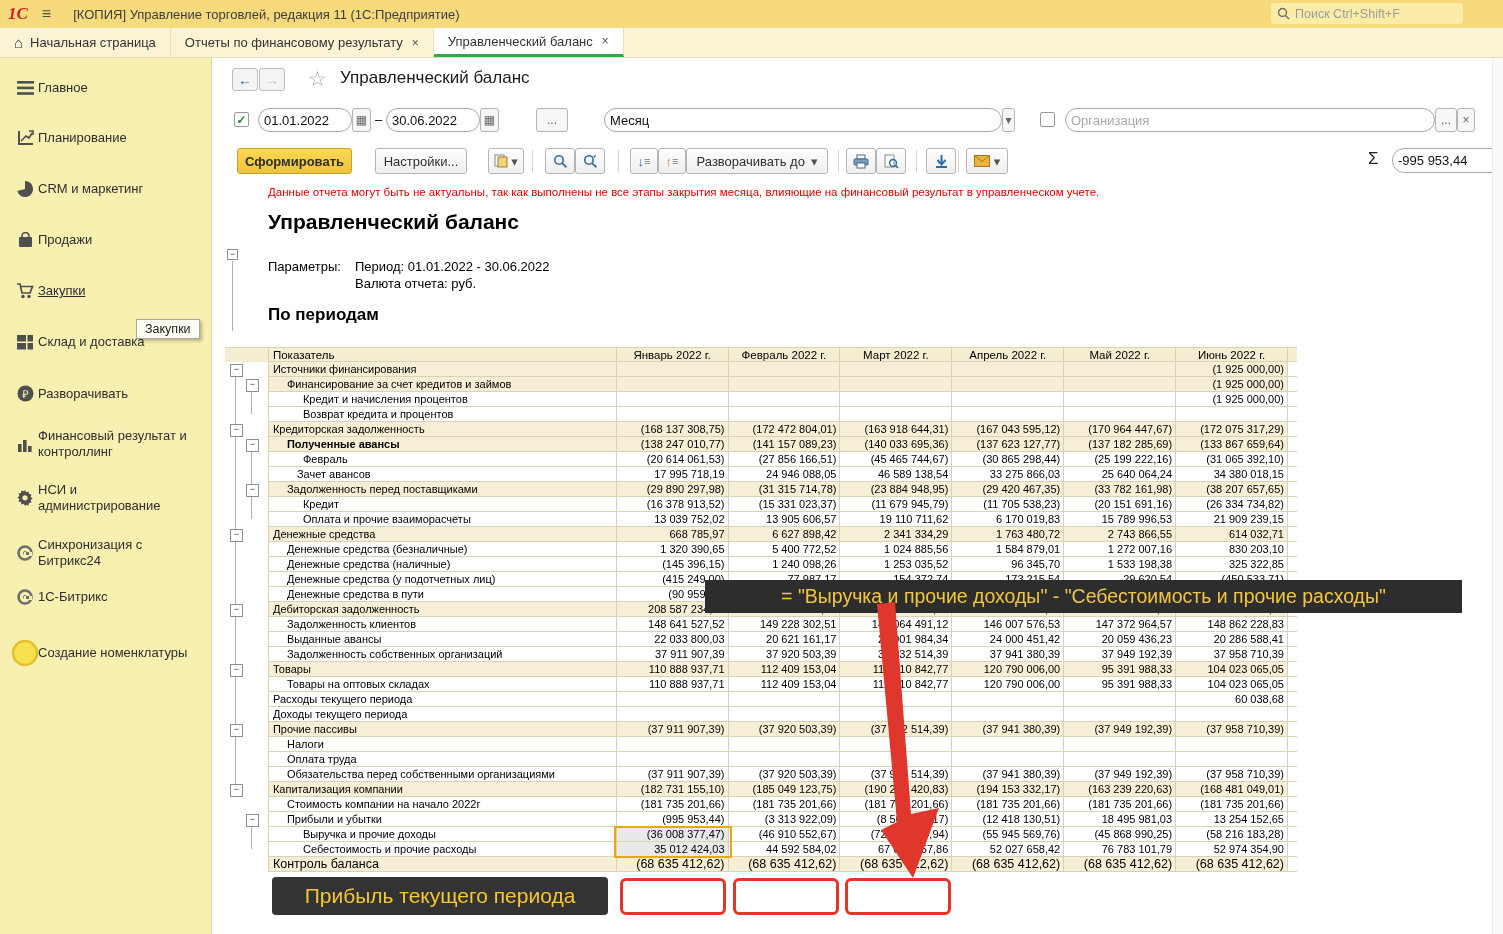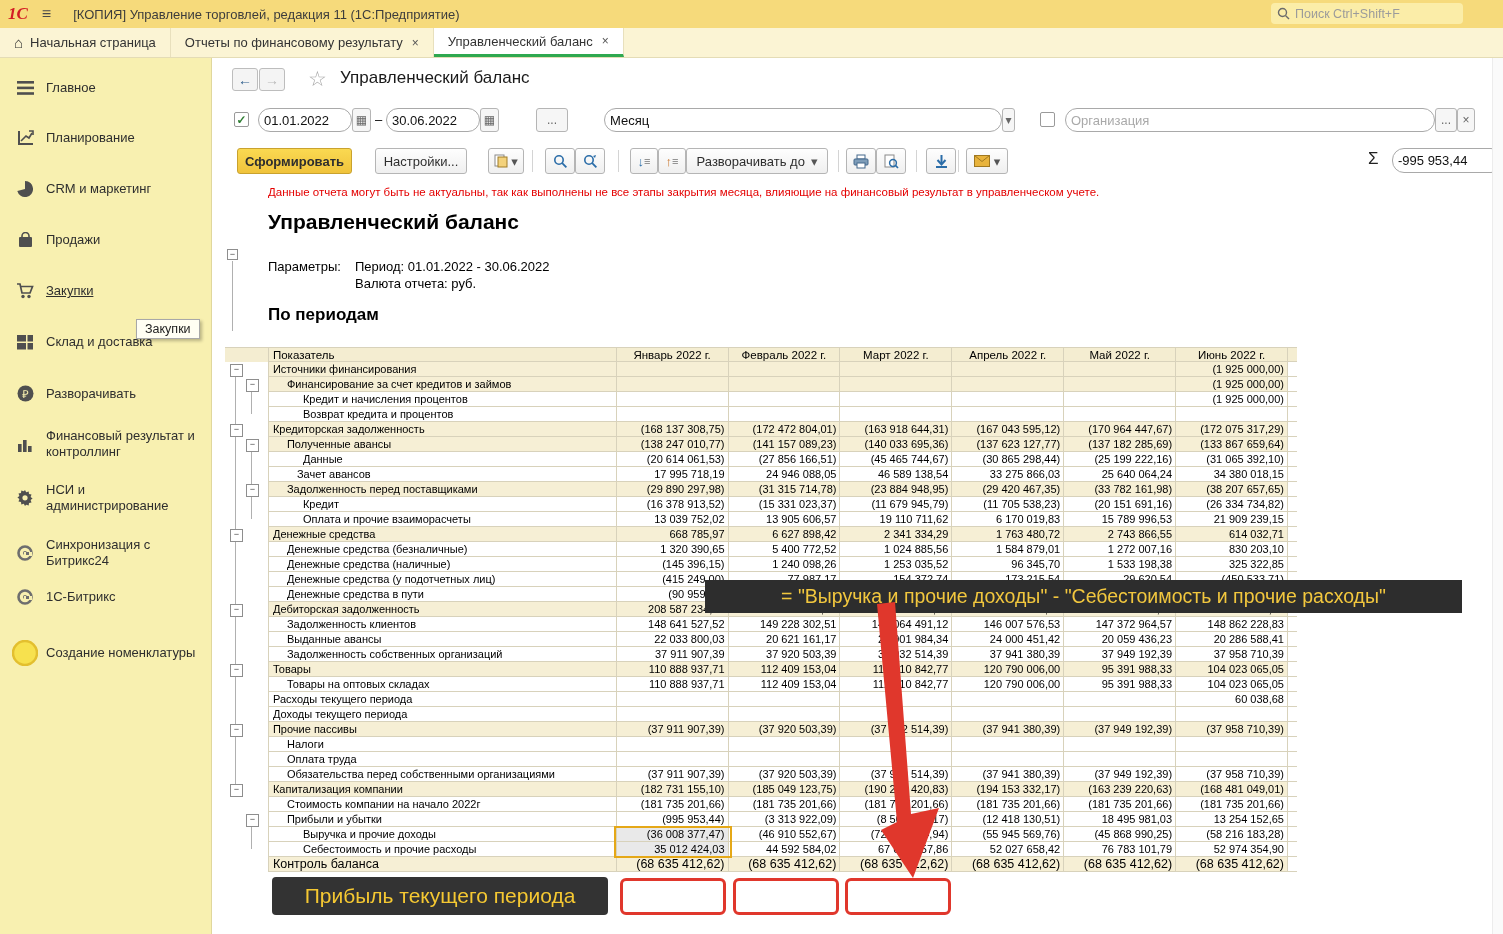--- a/index.html
+++ b/index.html
@@ -20,21 +20,21 @@
   #tabbar{left:0;top:28px;width:1503px;height:30px;background:#fbf4d4;border-bottom:1px solid #e4dcb6;display:flex;}
   .tab{display:flex;align-items:center;padding:0 14px;font-size:13px;color:#333;border-right:1px solid #e8e0bd;position:relative;white-space:nowrap;}
   .tab.active{background:#fff;border-bottom:3px solid #2fa84f;}
   .tab .home-ic{font-size:15px;margin-right:7px;color:#333;}
   .tab .close{margin-left:9px;color:#555;font-size:12px;}
 
   
   #sidebar{left:0;top:58px;width:212px;height:876px;background:#f8f0b0;border-right:1px solid #e0d79d;}
   .side-item{position:absolute;left:0;width:212px;display:flex;align-items:center;cursor:default;}
   .side-ic{width:26px;margin-left:12px;display:flex;justify-content:center;align-items:center;color:#4f4f4f;font-size:16px;}
-  .side-lb{margin-left:8px;font-size:13px;color:#2e2e2e;line-height:16px;width:152px;}
+  .side-lb{font-size:13px;color:#2e2e2e;line-height:16px;width:152px;}
   .side-lb.u{text-decoration:underline;}
   #side-tooltip{left:136px;top:319px;background:#fffef3;border:1px solid #a8a8a8;box-shadow:2px 2px 3px rgba(0,0,0,.25);font-size:12.5px;padding:2px 8px;color:#222;}
 
   
   #main{left:212px;top:58px;width:1291px;height:876px;background:#fff;}
   .navbtn{width:26px;height:23px;border:1px solid #bdbdbd;background:#f4f4f4;border-radius:3px;display:flex;align-items:center;justify-content:center;font-size:14px;}
   #back-btn{left:232px;top:68px;color:#2e5e8c;}
   #fwd-btn{left:259px;top:68px;color:#b9b9b9;}
   #fav-star{left:308px;top:67px;font-size:21px;color:#a9a9a9;}
   #report-nav-title{left:340px;top:68px;font-size:17px;color:#1a1a1a;}
@@ -396,32 +396,32 @@
         <div class="cell c-val">(168 137 308,75)</div>
         <div class="cell c-val">(172 472 804,01)</div>
         <div class="cell c-val">(163 918 644,31)</div>
         <div class="cell c-val">(167 043 595,12)</div>
         <div class="cell c-val">(170 964 447,67)</div>
         <div class="cell c-val">(172 075 317,29)</div>
         <div class="cell c-end"></div>
       </div>
       <div class="trow tint">
         <div class="cell c-gut"></div>
-        <div class="cell c-lab" style="padding-left: 18px;">Полученные авансы</div>
+        <div class="cell c-lab" style="padding-left: 18px; font-weight: bold;">Полученные авансы</div>
         <div class="cell c-val">(138 247 010,77)</div>
         <div class="cell c-val">(141 157 089,23)</div>
         <div class="cell c-val">(140 033 695,36)</div>
         <div class="cell c-val">(137 623 127,77)</div>
         <div class="cell c-val">(137 182 285,69)</div>
         <div class="cell c-val">(133 867 659,64)</div>
         <div class="cell c-end"></div>
       </div>
       <div class="trow plain">
         <div class="cell c-gut"></div>
-        <div class="cell c-lab" style="padding-left: 34px;">Данные</div>
+        <div class="cell c-lab" style="padding-left: 34px;">Февраль</div>
         <div class="cell c-val">(20 614 061,53)</div>
         <div class="cell c-val">(27 856 166,51)</div>
         <div class="cell c-val">(45 465 744,67)</div>
         <div class="cell c-val">(30 865 298,44)</div>
         <div class="cell c-val">(25 199 222,16)</div>
         <div class="cell c-val">(31 065 392,10)</div>
         <div class="cell c-end"></div>
       </div>
       <div class="trow plain">
         <div class="cell c-gut"></div>

